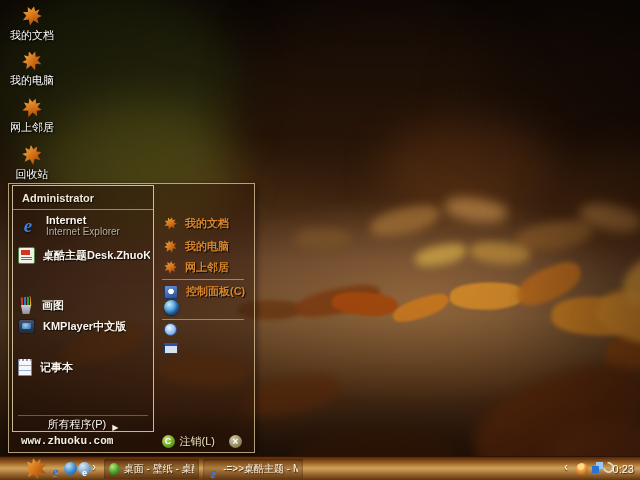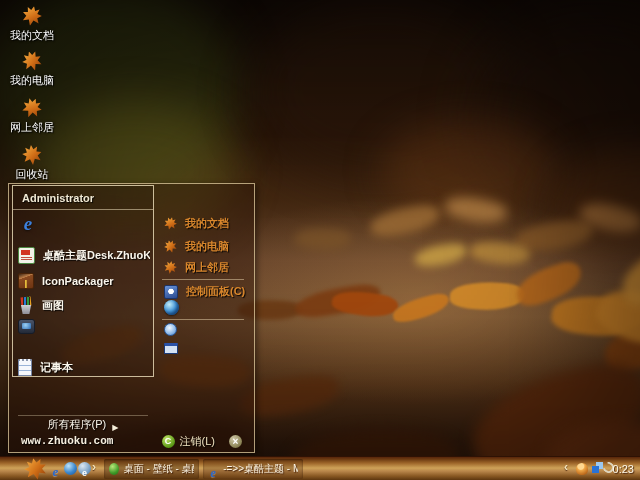--- a/index.html
+++ b/index.html
@@ -25,21 +25,21 @@
   
   .dicon{position:absolute;left:0;width:64px;text-align:center;cursor:pointer;}
   .dicon .mapleleaf{width:20px;height:20px;margin:0 auto;}
   .dlabel{margin-top:3px;font-size:11px;color:#fff;
     text-shadow:1px 1px 1px #000,0 0 3px #000;line-height:12px;}
 
   
   .start-menu{position:absolute;left:8px;top:183px;width:247px;height:270px;
     background:rgba(45,22,10,.42);border:1px solid rgba(225,205,160,.75);
     box-shadow:2px 2px 6px rgba(0,0,0,.45);}
-  .sm-leftbox{position:absolute;left:3px;top:1px;width:142px;height:192px;
+  .sm-leftbox{position:absolute;left:3px;top:1px;width:142px;height:247px;
     border:1px solid rgba(240,226,190,.8);background:rgba(20,10,5,.12);}
   .sm-header{height:24px;line-height:24px;padding-left:9px;font-size:11px;font-weight:bold;
     color:#efe8d4;text-shadow:1px 1px 1px rgba(0,0,0,.85);
     border-bottom:1px solid rgba(235,220,185,.55);}
   .sm-item{position:absolute;left:5px;right:3px;display:flex;align-items:center;gap:8px;
     cursor:pointer;color:#faf6ec;}
   .sm-item .lbl{font-size:11px;font-weight:bold;text-shadow:1px 1px 1px rgba(0,0,0,.9);
     white-space:nowrap;overflow:hidden;}
   .sm-sub{display:block;font-size:10px;font-weight:normal;color:#b6ac9a;
     text-shadow:1px 1px 1px rgba(0,0,0,.8);}
@@ -211,35 +211,34 @@
     </div>
   </div>
 
   <div class="start-menu">
 
     <div class="sm-leftbox">
       <div class="sm-header">Administrator</div>
 
       <div class="sm-item" style="top:28px">
         <span class="ico ico-ie"></span>
+        <span class="lbl"><span>Internet</span>
+          <span class="sm-sub">Internet Explorer</span></span>
       </div>
       <div class="sm-item" style="top:61px">
         <span class="ico ico-zhuoku"></span>
         <span class="lbl">桌酷主题Desk.ZhuoKu.Com</span>
       </div>
-      <div class="sm-item" style="top:87px">
-        <span class="ico ico-iconpackager"></span>
-        <span class="lbl">IconPackager</span>
-      </div>
       <div class="sm-item" style="top:111px">
         <span class="ico ico-paint"></span>
         <span class="lbl">画图</span>
       </div>
       <div class="sm-item" style="top:133px">
         <span class="ico ico-kmplayer"></span>
+        <span class="lbl">KMPlayer中文版</span>
       </div>
       <div class="sm-item" style="top:173px">
         <span class="ico ico-notepad"></span>
         <span class="lbl">记事本</span>
       </div>
 
       <div class="sm-allprograms">
         <span class="lbl">所有程序(P)</span>
         <span class="tri-right"></span>
       </div>

